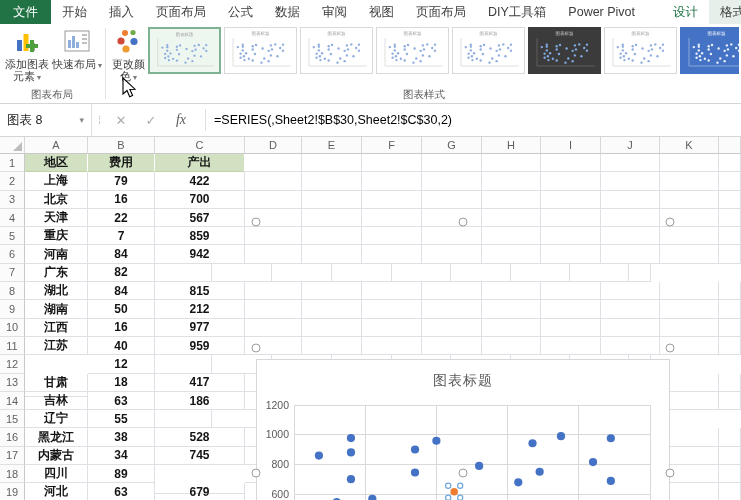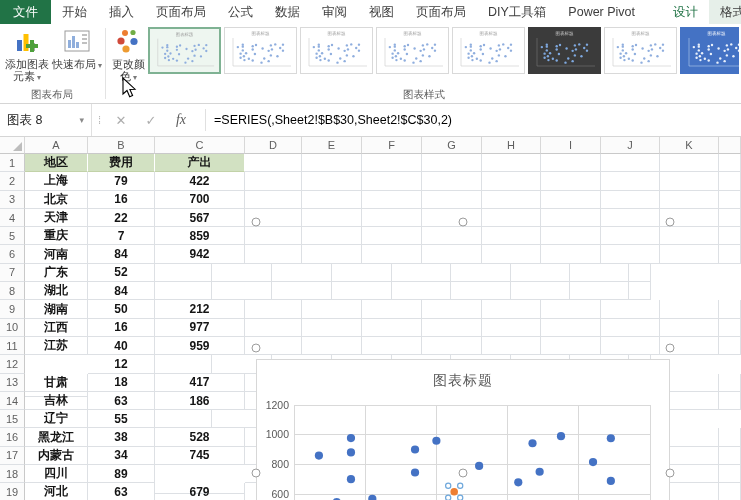--- a/index.html
+++ b/index.html
@@ -516,35 +516,36 @@
           <div class="cell" style="width: 60px;"></div>
           <div class="cell" style="width: 59px;"></div>
           <div class="cell" style="width: 60px;"></div>
           <div class="cell" style="width: 59px;"></div>
           <div class="cell" style="width: 59px;"></div>
           <div class="cell" style="width: 22px;"></div>
         </div>
         <div class="srow">
           <div class="rowhdr" style="width: 25px;">7</div>
           <div class="cell" style="width: 63px;">广东</div>
-          <div class="cell" style="width: 67px;">52</div>
+          <div class="cell" style="width: 67px;">82</div>
           <div class="cell" style="width: 57px;"></div>
           <div class="cell" style="width: 60px;"></div>
           <div class="cell" style="width: 60px;"></div>
           <div class="cell" style="width: 60px;"></div>
           <div class="cell" style="width: 59px;"></div>
           <div class="cell" style="width: 60px;"></div>
           <div class="cell" style="width: 59px;"></div>
           <div class="cell" style="width: 59px;"></div>
           <div class="cell" style="width: 22px;"></div>
         </div>
         <div class="srow">
           <div class="rowhdr" style="width: 25px;">8</div>
           <div class="cell" style="width: 63px;">湖北</div>
           <div class="cell" style="width: 67px;">84</div>
+          <div class="cell" style="width: 90px;">815</div>
           <div class="cell" style="width: 57px;"></div>
           <div class="cell" style="width: 60px;"></div>
           <div class="cell" style="width: 60px;"></div>
           <div class="cell" style="width: 60px;"></div>
           <div class="cell" style="width: 59px;"></div>
           <div class="cell" style="width: 60px;"></div>
           <div class="cell" style="width: 59px;"></div>
           <div class="cell" style="width: 59px;"></div>
           <div class="cell" style="width: 22px;"></div>
         </div>

